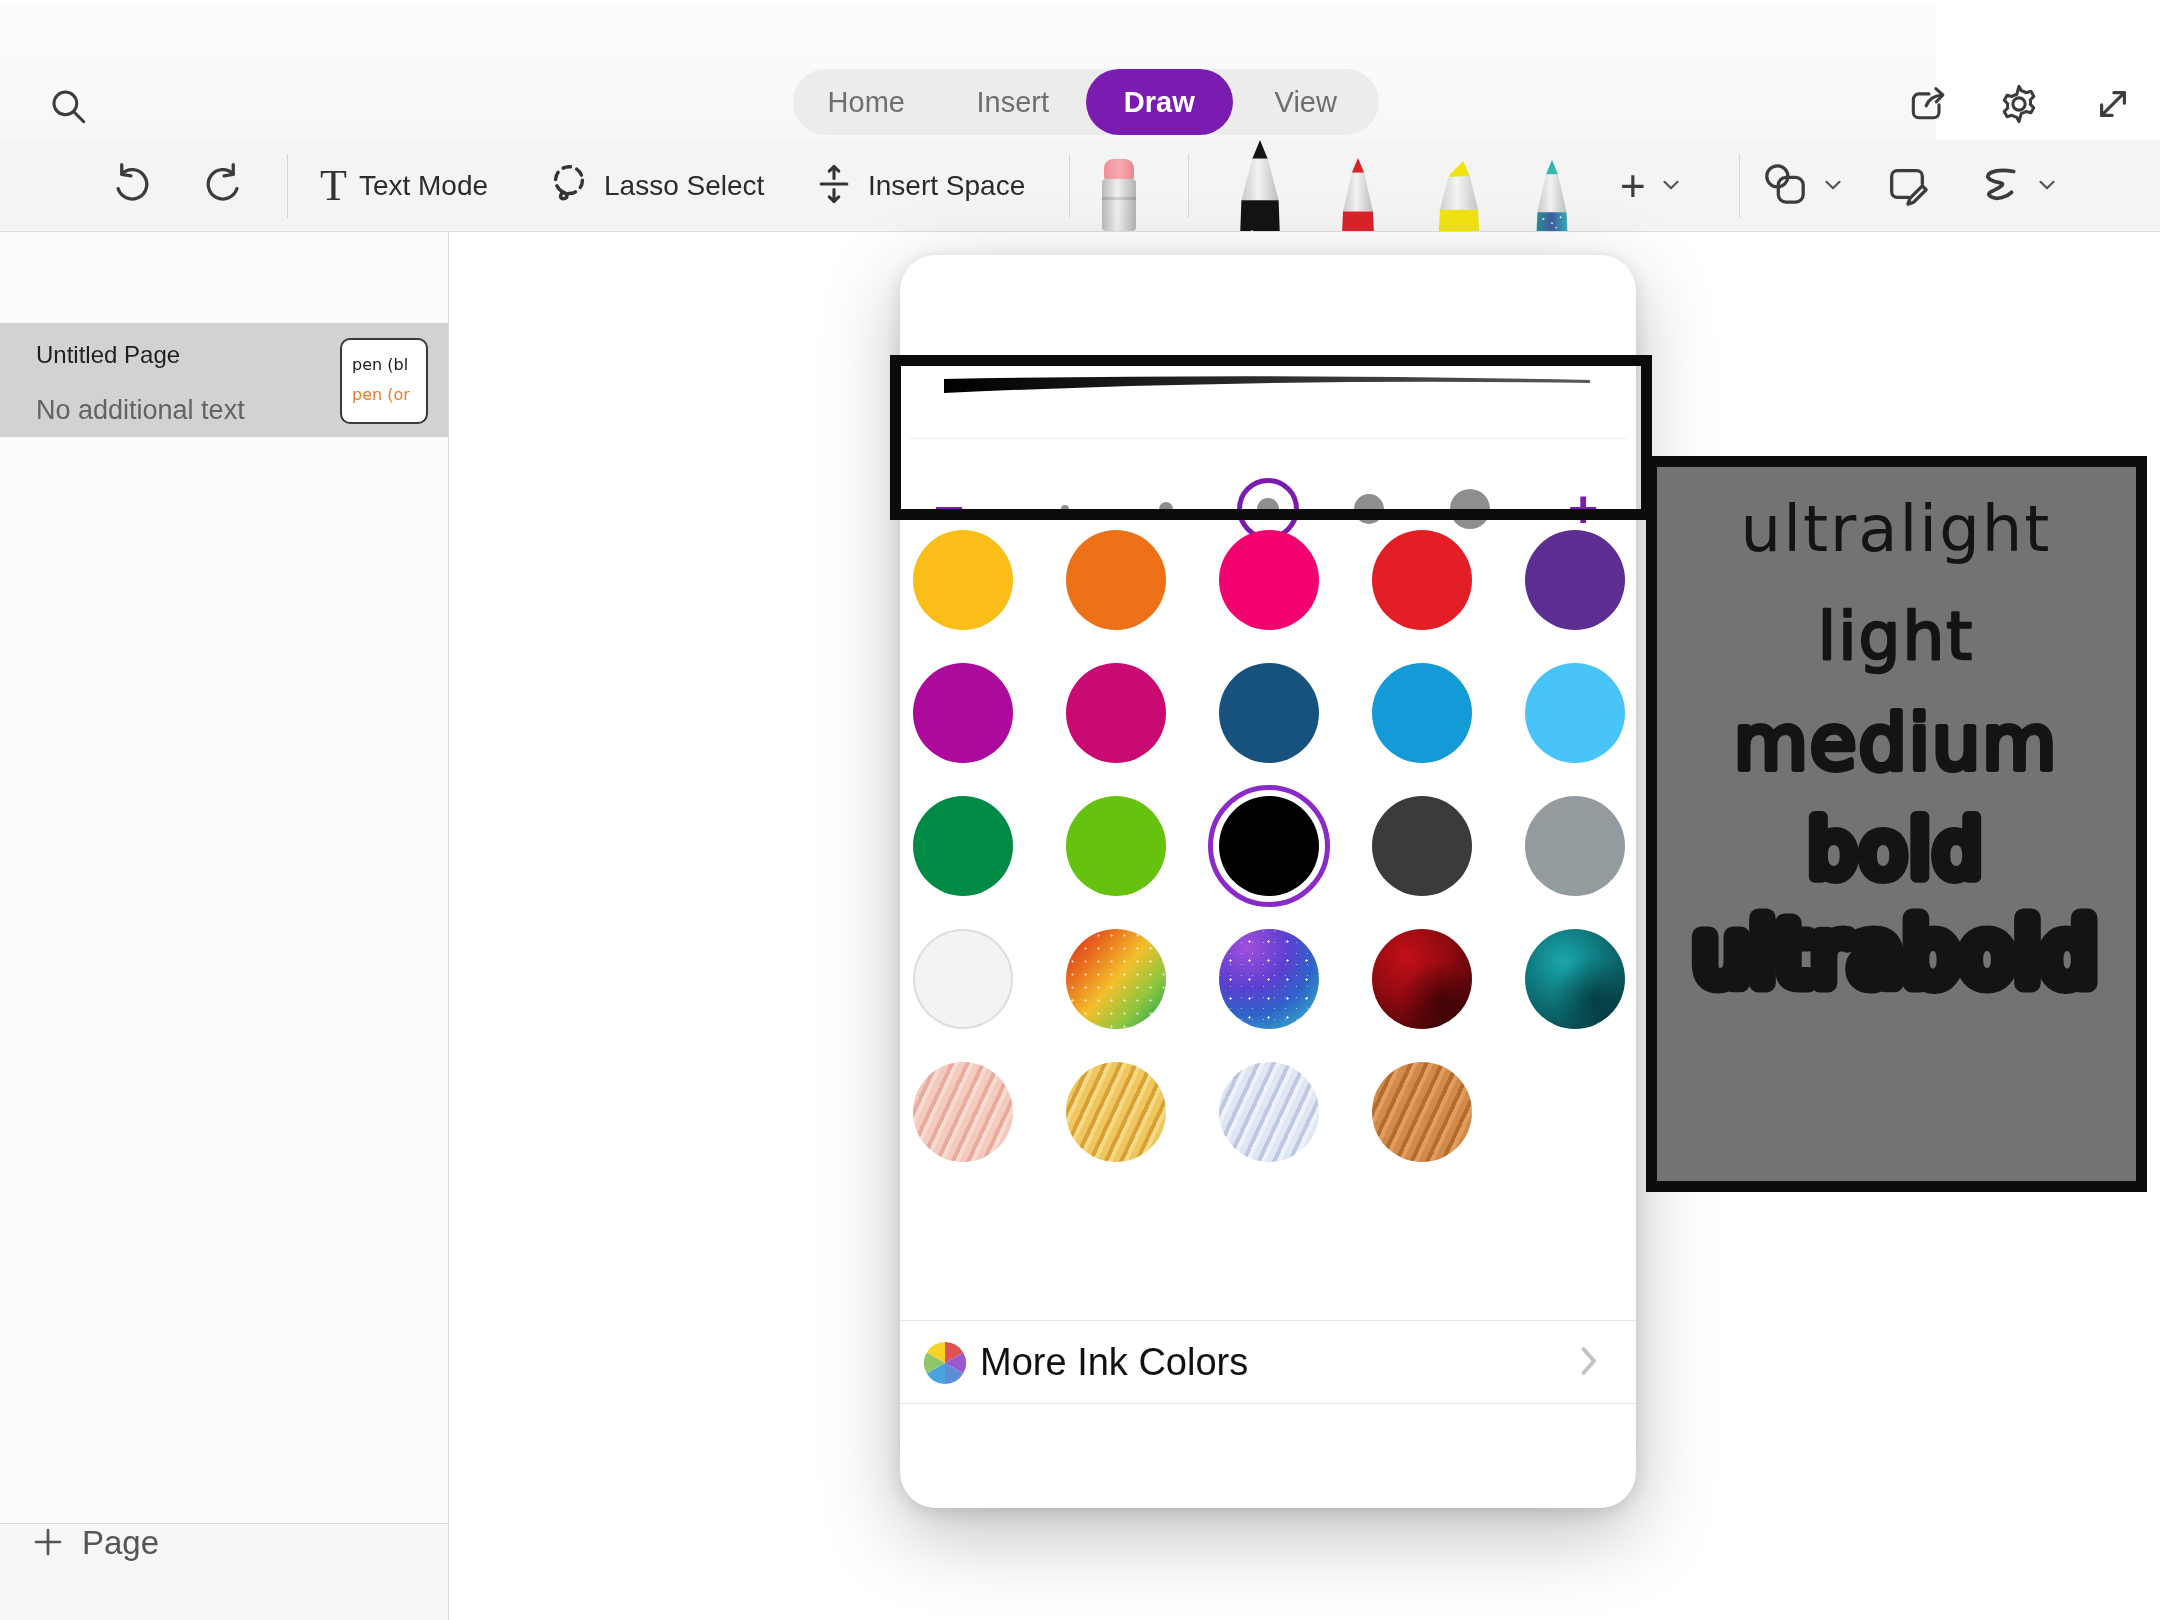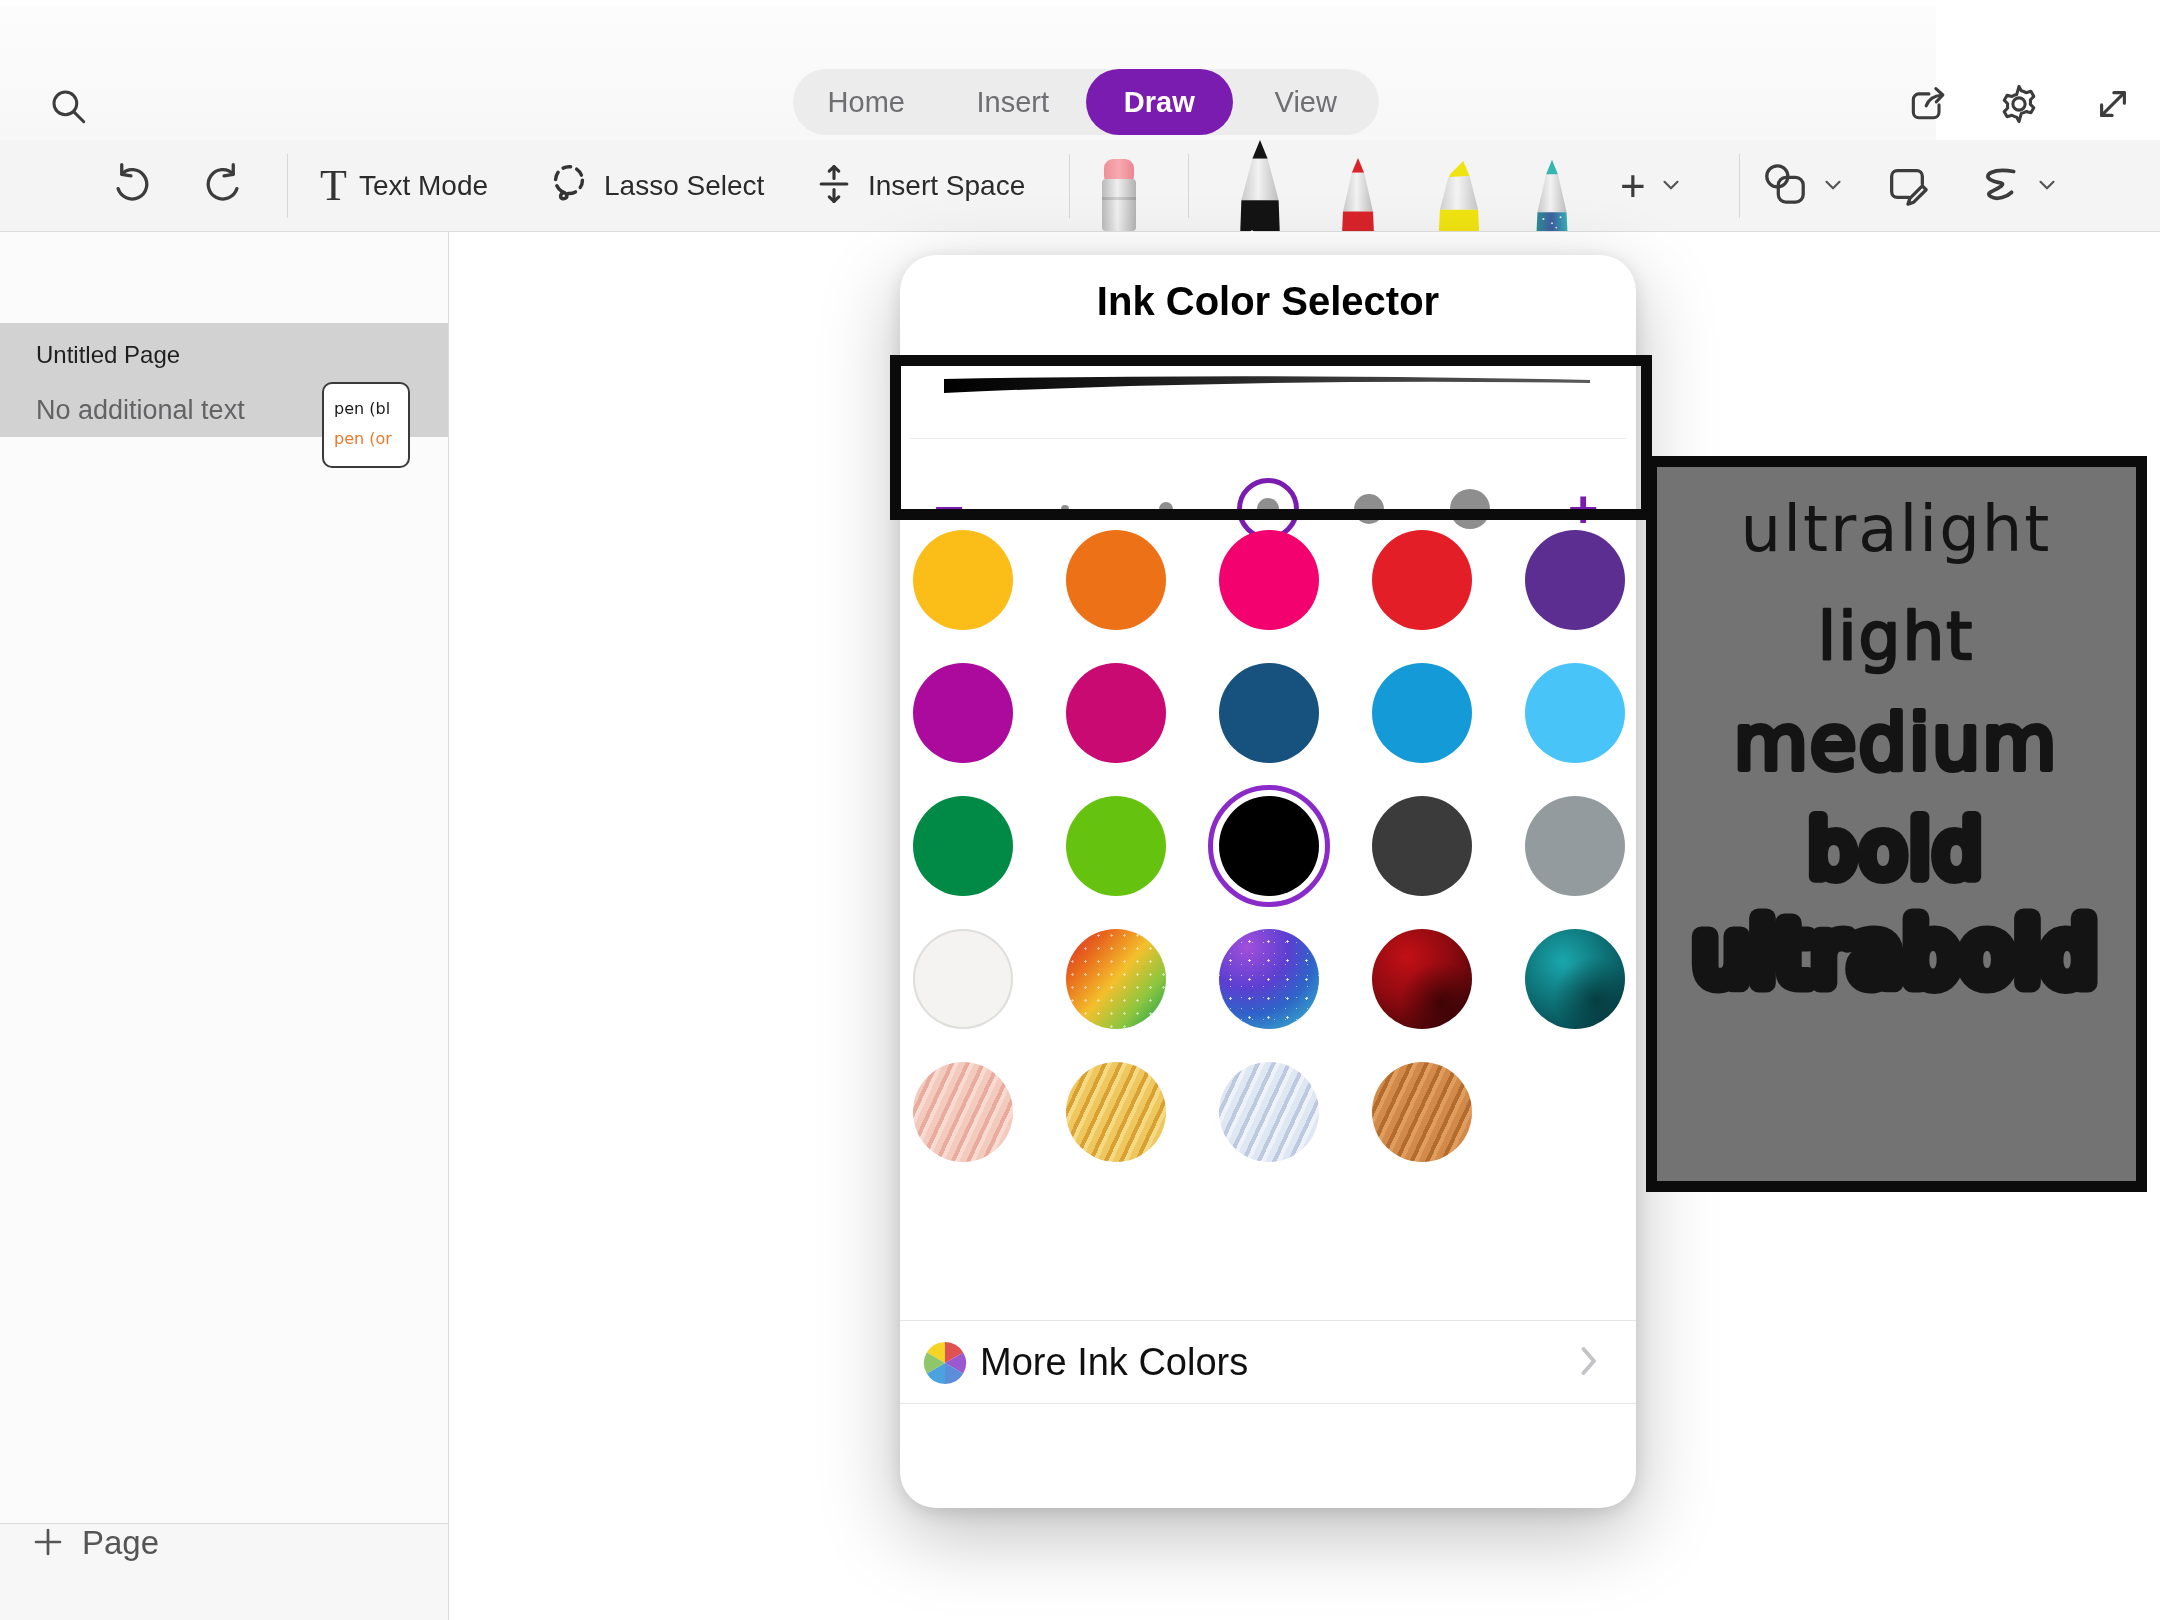--- a/index.html
+++ b/index.html
@@ -35,22 +35,22 @@
   
   .sidebar { position:absolute; left:0; top:232px; width:449px; height:1388px;
     background:#fbfbfb; border-right:1px solid #d9d9d9; }
   .sb-header { position:absolute; left:0; top:0; width:100%; height:90px; }
   .sb-title { position:absolute; left:90px; top:0; width:250px; text-align:center; line-height:90px;
     font-size:30px; color:#111; font-weight:500; white-space:nowrap; }
   .sb-ellipsis { position:absolute; right:36px; top:0; line-height:86px; font-size:34px; letter-spacing:4px; color:#3c3c3c; }
   .page-item { position:absolute; left:0; top:91px; width:100%; height:114px; background:#d2d2d2; }
   .pi-title { position:absolute; left:36px; top:18px; font-size:24px; color:#1f1f1f; }
   .pi-sub { position:absolute; left:36px; top:72px; font-size:27px; color:#636366; }
-  .pi-thumb { position:absolute; left:322px; top:15px; width:88px; height:86px; background:#fff;
-    border:2px solid #3a3a3a; border-radius:10px; overflow:hidden; padding:10px 8px 0 10px;margin-top:44px; }
+  .pi-thumb { position:absolute; left:340px; top:15px; width:88px; height:86px; background:#fff;
+    border:2px solid #3a3a3a; border-radius:10px; overflow:hidden; padding:10px 8px 0 10px; }
   .pi-thumb div { font-size:16px; white-space:nowrap; font-family:"DejaVu Sans",sans-serif; line-height:30px; }
   .sb-bottom { position:absolute; left:0; bottom:0; width:100%; height:97px; border-top:1px solid #d9d9d9;
     background:#f7f7f7; }
   .sb-add { position:absolute; left:30px; top:0; height:97px; display:flex; gap:16px;
     font-size:33px; color:#555; }
 
   
   .popup { position:absolute; left:900px; top:255px; width:736px; height:1253px;
     background:#fff; border-radius:36px;
     box-shadow:0 26px 80px rgba(0,0,0,.25), 0 4px 18px rgba(0,0,0,.12); }
@@ -364,21 +364,20 @@
         </span>
         <span>Page</span>
       </div>
     </div>
   </div>
 
   <div class="abs" style="left:449px; top:232px; width:1711px; height:1388px; background:#fff;"></div>
 
   <div class="popup-arrow"></div>
   <div class="popup">
-    <div class="popup-title">Ink Color Selector</div>
 
     <svg class="abs" style="left:40px; top:108px;" width="656" height="44" viewBox="0 0 656 44">
       <defs>
           <linearGradient id="strokefade" x1="0" x2="1">
             <stop offset="0" stop-color="#000000"></stop>
             <stop offset="1" stop-color="#5a5a5a"></stop>
           </linearGradient>
         </defs>
       <path d="M4 16 Q330 10 650 17 L650 20 Q330 15 4 30 Z" fill="url(#strokefade)"></path>
     </svg>

